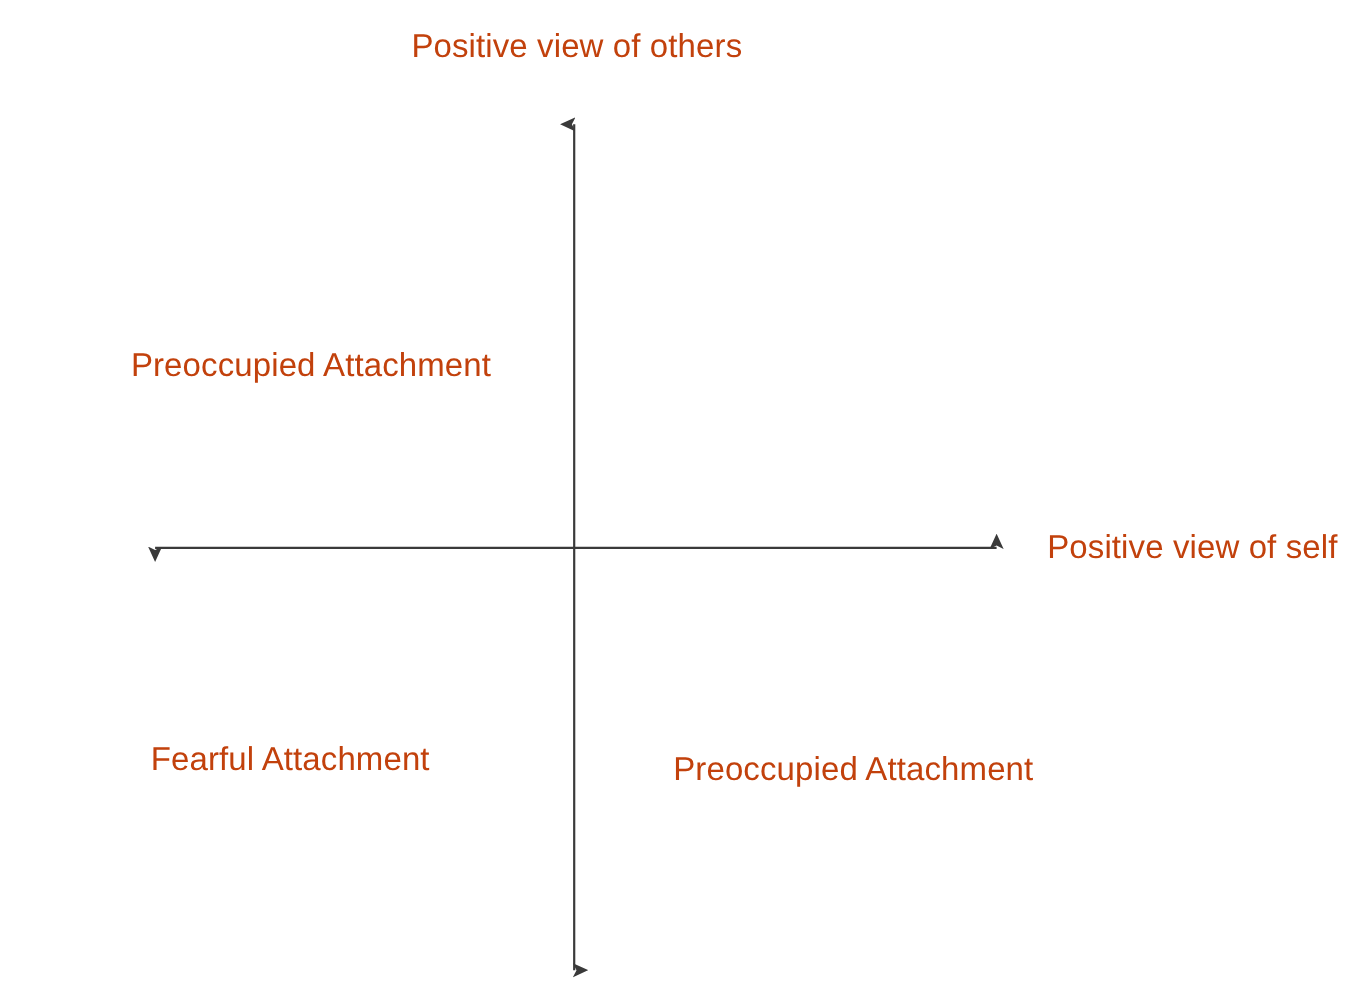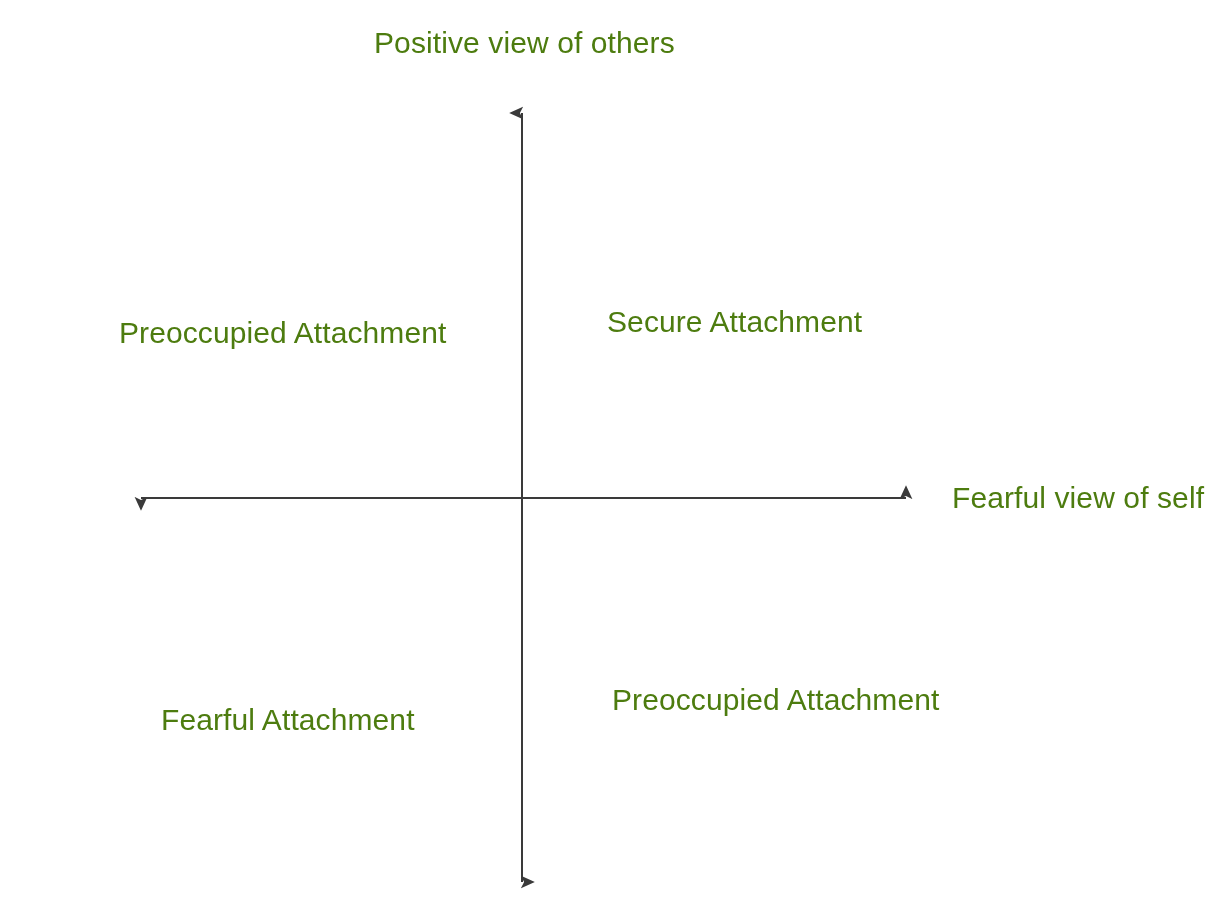--- a/index.html
+++ b/index.html
@@ -26,34 +26,34 @@
     position: absolute;
     left: 0;
     top: 0;
     width: 1224px;
     height: 916px;
   }
 
   
   .label {
     position: absolute;
-    color: #4d7c0f;
+    color: #c2410c;
     font-size: 30px;
     line-height: 34px;
     white-space: nowrap;
     letter-spacing: 0.1px;
     text-align: center;
   }
 
   #axis-title-top   { left: 374px; top: 26px;  }
   #axis-title-right { left: 952px; top: 481px; }
 
   #quad-label-preoccupied { left: 119px; top: 316px; }
   #quad-label-secure      { left: 607px; top: 305px; }
-  #quad-label-fearful     { left: 137px; top: 703px; margin-left: 24px; }
+  #quad-label-fearful     { left: 137px; top: 674px; }
   #quad-label-dismissive  { left: 612px; top: 683px; }
 </style>
 </head>
 <body>
 
 <div id="canvas">
 
   <svg id="axes-layer" viewBox="0 0 1224 916" width="1224" height="916" xmlns="http://www.w3.org/2000/svg">
 
     <defs>
@@ -71,23 +71,22 @@
       </marker>
     </defs>
 
     <line x1="522" y1="113" x2="522" y2="882" stroke="#3a3a3a" stroke-width="2" marker-start="url(#arrow-up)" marker-end="url(#arrow-down)"></line>
 
     <line x1="141" y1="498" x2="906" y2="498" stroke="#3a3a3a" stroke-width="2" marker-start="url(#arrow-left)" marker-end="url(#arrow-right)"></line>
   </svg>
 
   <div class="label" id="axis-title-top">Positive view of others</div>
 
-  <div class="label" id="axis-title-right">Fearful view of self</div>
+  <div class="label" id="axis-title-right">Positive view of self</div>
 
   <div class="label" id="quad-label-preoccupied">Preoccupied Attachment</div>
 
-  <div class="label" id="quad-label-secure">Secure Attachment</div>
 
   <div class="label" id="quad-label-fearful">Fearful Attachment</div>
 
   <div class="label" id="quad-label-dismissive">Preoccupied Attachment</div>
 
 </div>
 
 </body></html>

